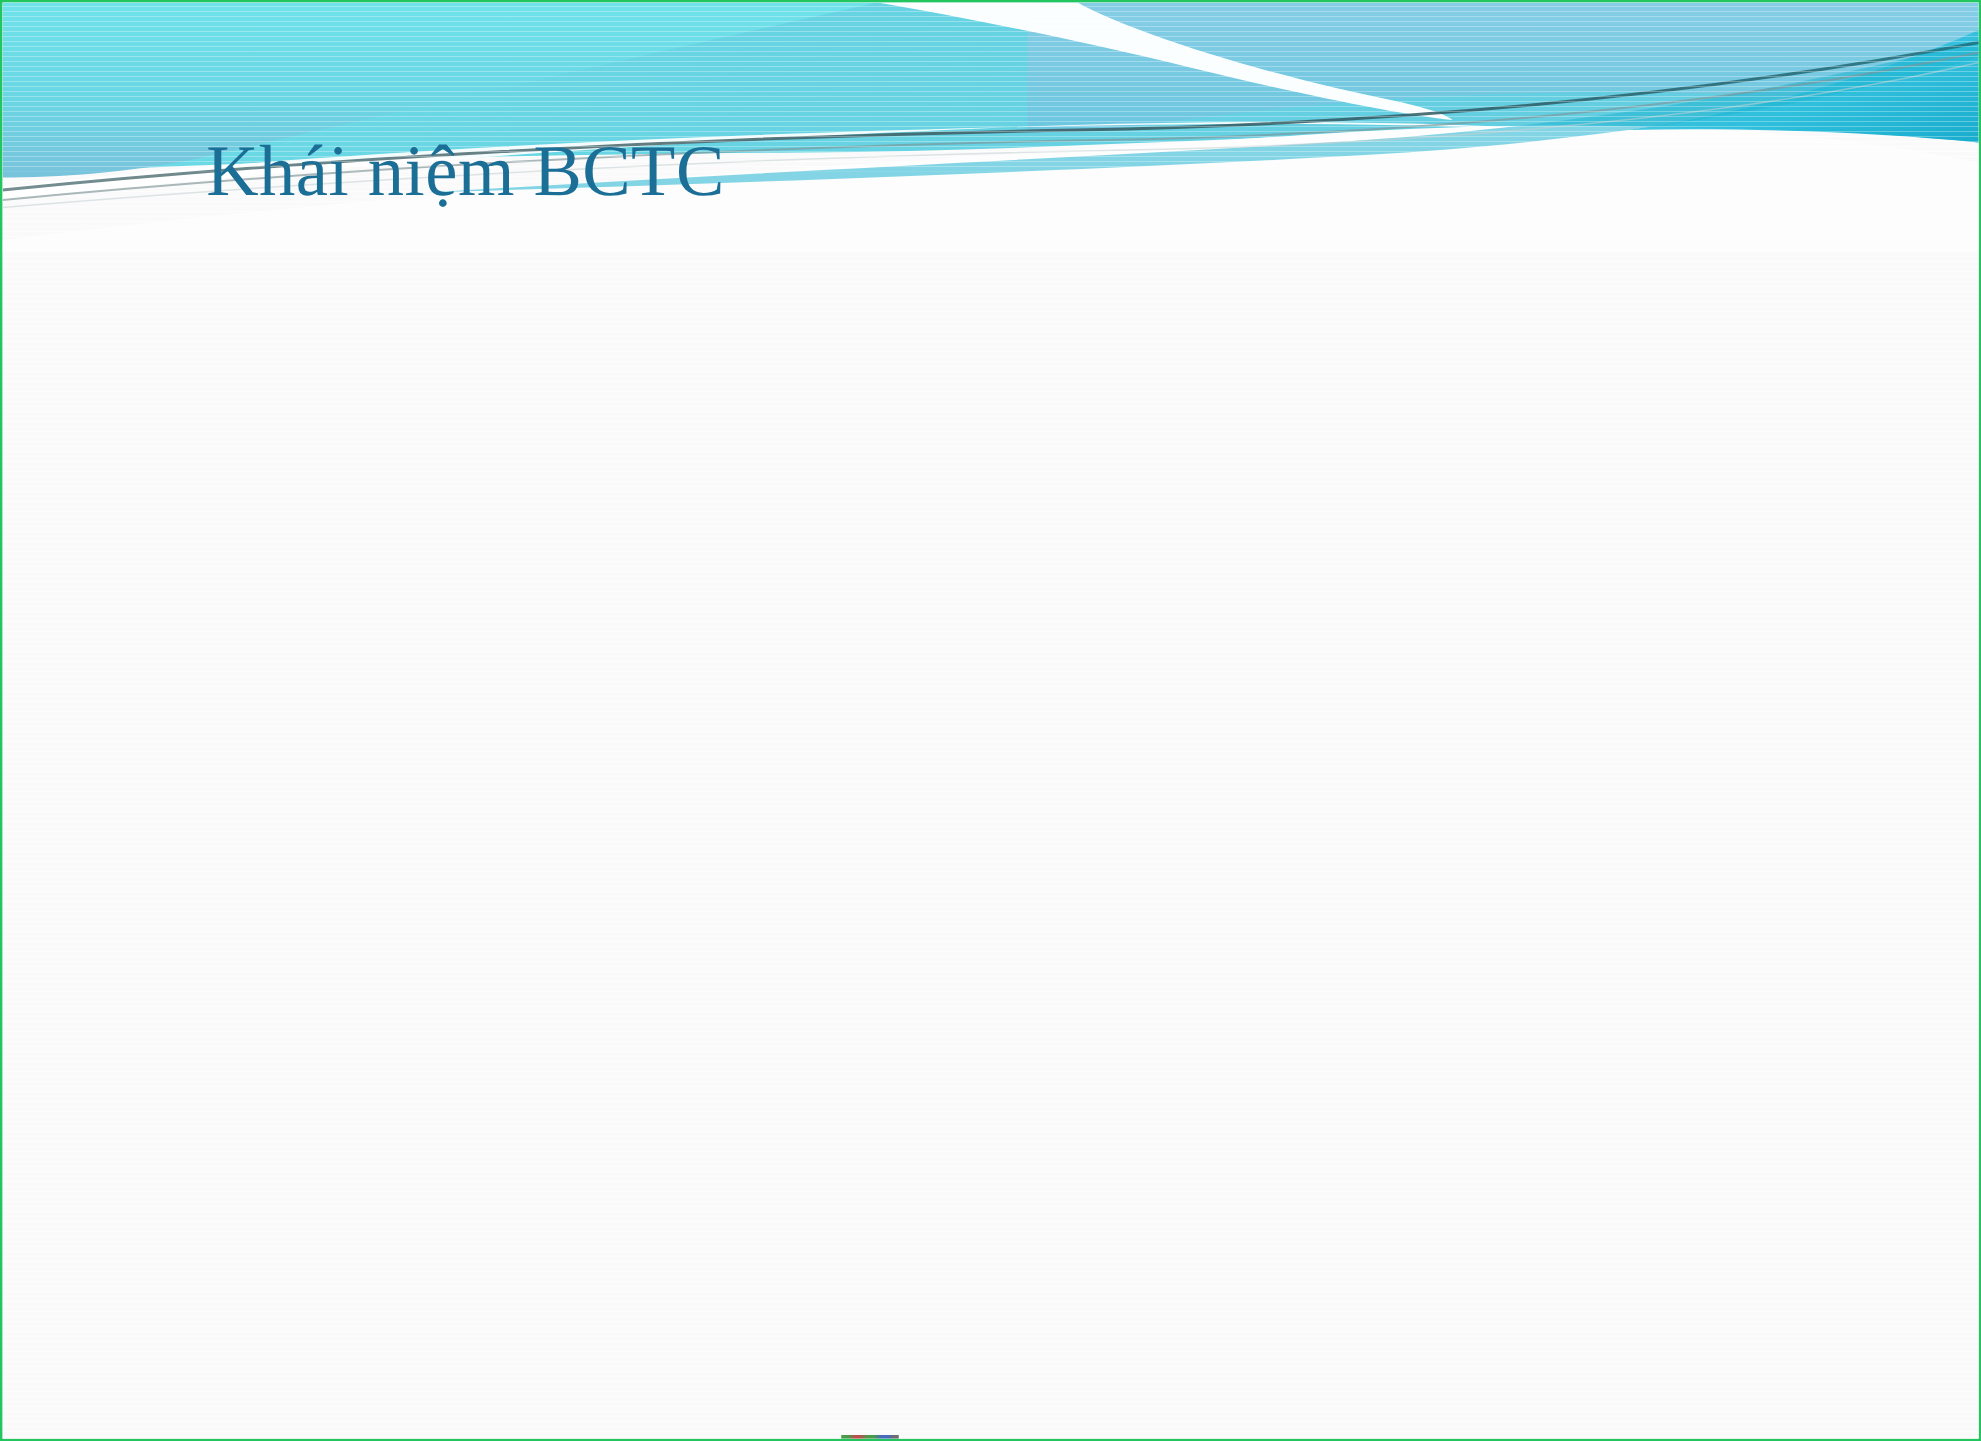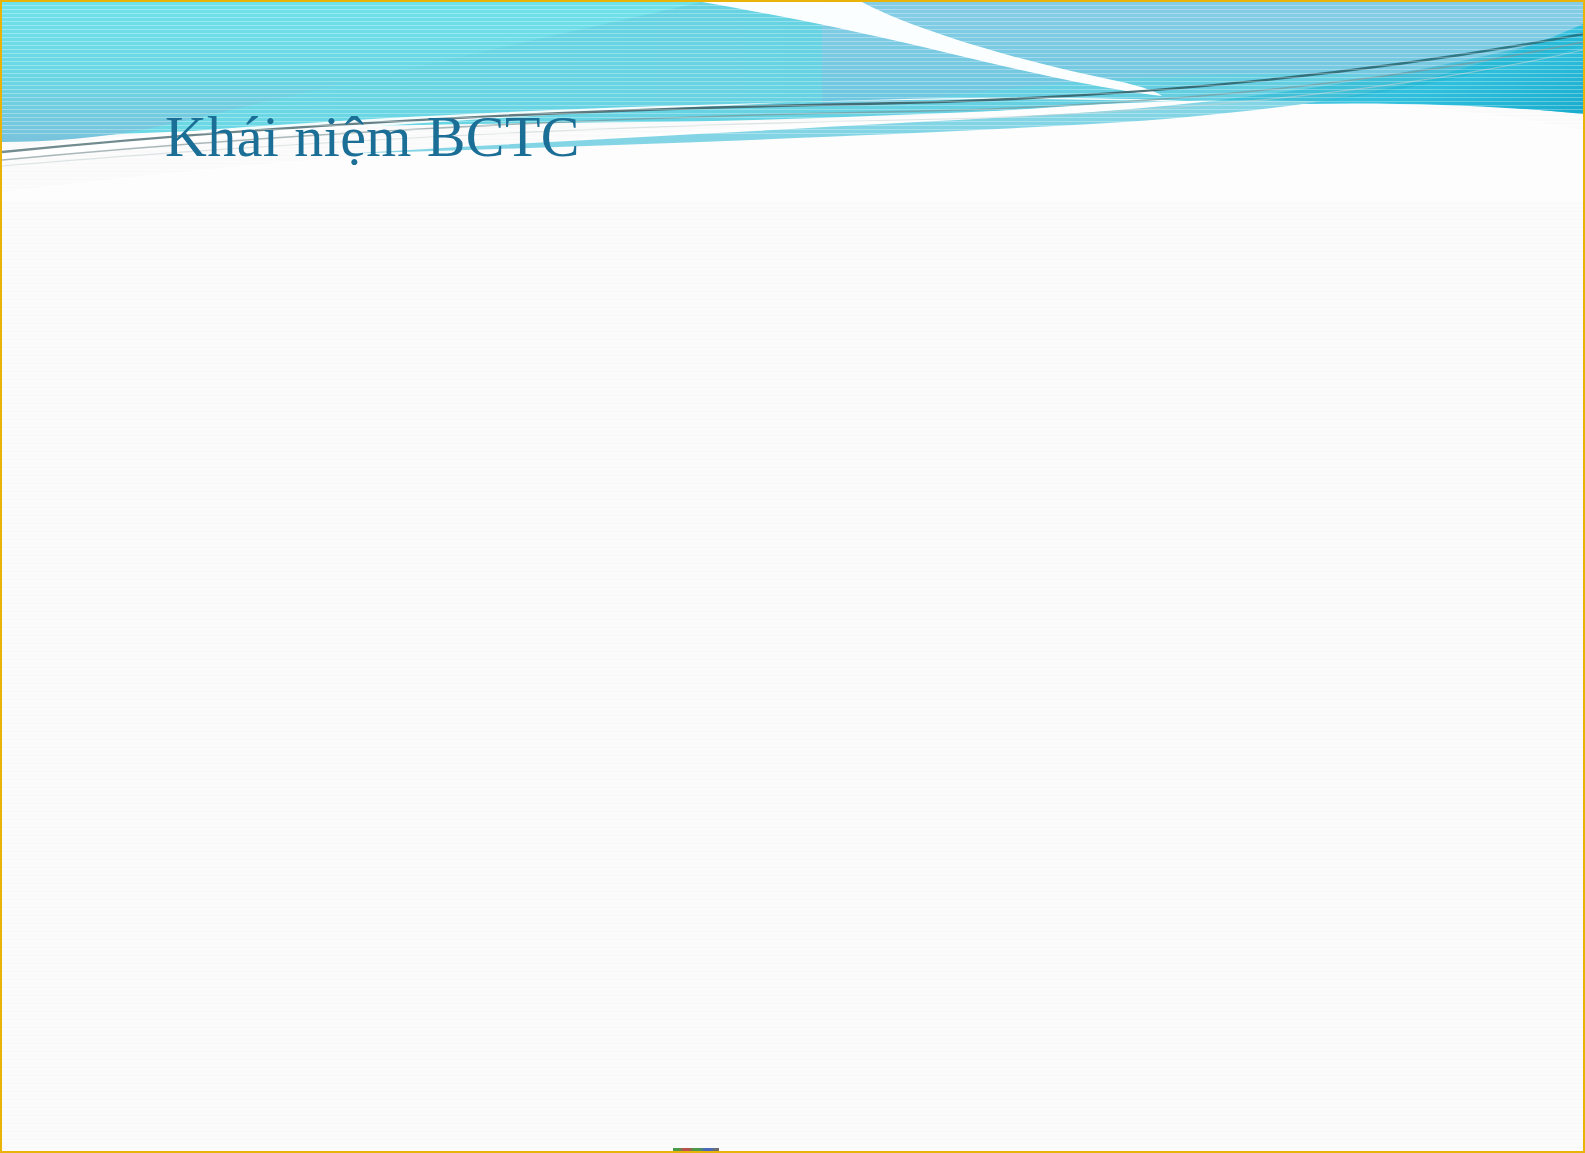--- a/index.html
+++ b/index.html
@@ -8,21 +8,21 @@
     background: #ffffff;
   }
 
   .slide {
     position: relative;
     width: 1585px;
     height: 1153px;
     overflow: hidden;
     background: #fbfbfb;
     box-sizing: border-box;
-    border: 2px solid #eab308;
+    border: 2px solid #22c55e;
     font-family: "Liberation Serif", "DejaVu Serif", serif;
   }
 
   
   .slide-body {
     position: absolute;
     left: 0;
     top: 0;
     right: 0;
     bottom: 0;

